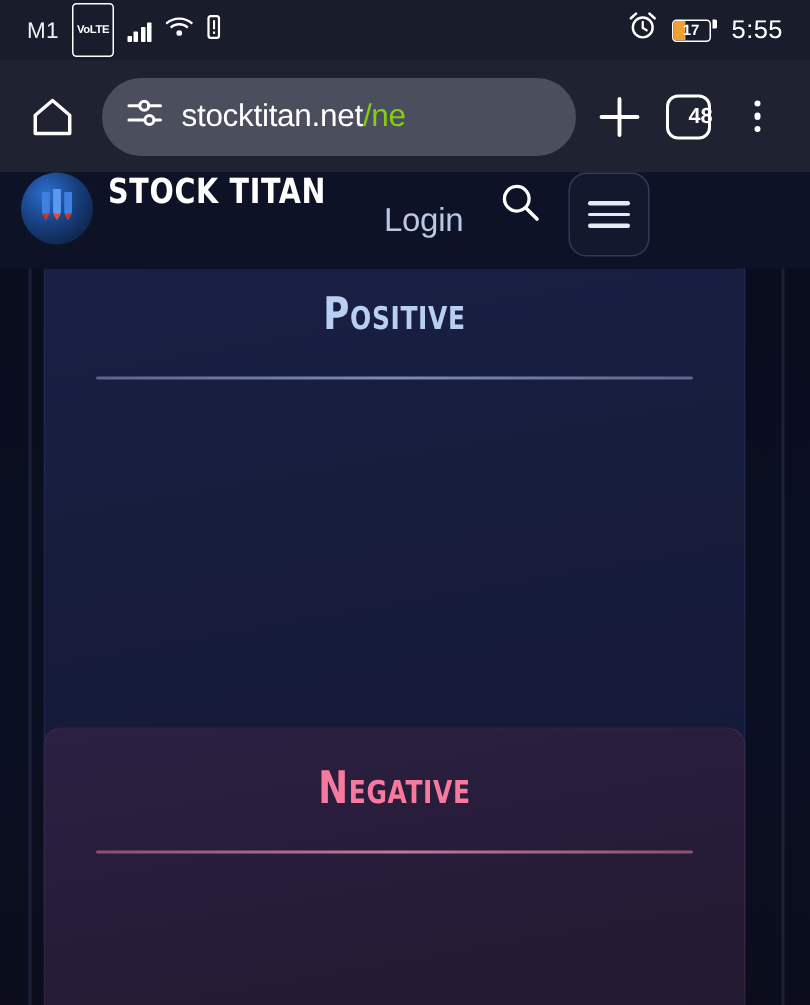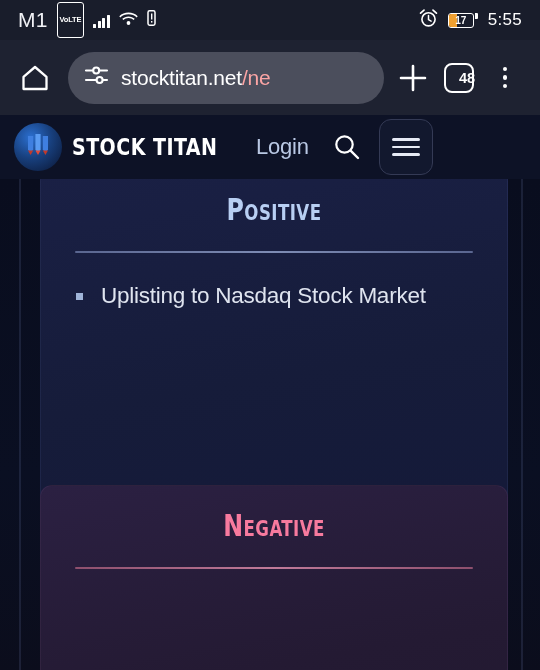--- a/index.html
+++ b/index.html
@@ -12,21 +12,21 @@
   #screen { position:relative; width:540px; height:670px; overflow:hidden; }
 
   
   .statusbar{
     position:absolute; top:0; left:0; width:540px; height:40px;
     background:#191d2b; display:flex; align-items:center;
     padding:0 18px; color:#f4f5f8;
   }
   .sb-left{display:flex;align-items:center;gap:9px;}
   .sb-right{display:flex;align-items:center;gap:10px;margin-left:auto;}
-  .sb-carrier{font-size:21px;letter-spacing:.2px;color:#f0f1f5;font-weight:400;}
+  .sb-carrier{font-size:15px;letter-spacing:.2px;color:#f0f1f5;font-weight:400;}
   .volte{
     border:1.6px solid #fff;border-radius:3px;padding:12px 2px;
     font-size:7.5px;font-weight:700;line-height:10px;color:#fff;
     letter-spacing:-.2px;
   }
   .bars{display:flex;align-items:flex-end;gap:1.5px;height:15px;}
   .bars i{display:block;width:3px;background:#fff;border-radius:.5px;}
   .bars i:nth-child(1){height:4px;}
   .bars i:nth-child(2){height:7px;}
   .bars i:nth-child(3){height:10px;}
@@ -48,34 +48,34 @@
   .browserbar{
     position:absolute; top:40px; left:0; width:540px; height:75px;
     background:#1e2231; display:flex; align-items:center; padding:0 12px;
   }
   .urlpill{
     height:52px;flex:1;background:#4b4e5c;border-radius:26px;
     display:flex;align-items:center;padding:0 16px;gap:12px;margin:0 6px 0 10px;
     overflow:hidden;
   }
   .urltext{font-size:21px;color:#ffffff;white-space:nowrap;letter-spacing:-.2px;}
-  .urltext .dim{color:#fca5a5;margin-top:16px;}
+  .urltext .dim{color:#84cc16;margin-top:16px;}
   .tb-icon{width:46px;height:46px;display:flex;align-items:center;justify-content:center;flex:0 0 auto;}
   .tabcount{
     width:30px;height:30px;border:2.4px solid #fff;border-radius:8px;
     display:flex;align-items:center;justify-content:center;
     font-size:14.5px;font-weight:700;color:#fff;padding-left:16px;
   }
   .kebab{display:flex;flex-direction:column;gap:4px;align-items:center;}
   .kebab i{width:4.6px;height:4.6px;border-radius:50%;background:#fff;display:block;}
 
   
   .siteheader{
     position:absolute; top:115px; left:0; width:540px; height:64px;
-    background:#0d1226; display:flex; align-items:center; padding:0 1px 0 14px;
+    background:#0d1226; display:flex; padding:0 1px 0 14px;
     z-index:5;
   }
   .logo{
     width:48px;height:48px;border-radius:50%;flex:0 0 auto;
     background:radial-gradient(circle at 35% 30%, #2b6fd0 0%, #18407e 45%, #0a1430 100%);
     display:flex;align-items:center;justify-content:center;overflow:hidden;
   }
   .brand{
     font-family:"Liberation Sans Narrow","DejaVu Sans Condensed","Liberation Sans",sans-serif;
     font-size:23px;font-weight:700;color:#ffffff;letter-spacing:.5px;
@@ -94,21 +94,21 @@
   
   .page{
     position:absolute; top:179px; left:0; width:540px; height:491px;
     background:linear-gradient(180deg,#090d1e 0%, #0a0f22 60%, #0b0d1c 100%);
     overflow:hidden;
   }
   .railL{position:absolute;top:0;left:19px;width:1.5px;height:100%;background:rgba(120,135,190,.17);}
   .railR{position:absolute;top:0;left:521px;width:1.5px;height:100%;background:rgba(120,135,190,.17);}
 
   .card{
-    position:absolute; left:40px; width:468px; border-radius:12px;
+    position:absolute; left:29px; width:468px; border-radius:12px;
     padding:0 34px;
   }
   .card.positive{
     top:-10px; height:470px;
     background:linear-gradient(170deg,#1a2045 0%, #161c3a 45%, #131838 100%);
     border:1px solid rgba(120,140,210,.10);
   }
   .card.negative{
     top:306px; height:360px;
     background:linear-gradient(170deg,#2b2042 0%, #241a33 50%, #20182e 100%);
@@ -248,21 +248,20 @@
   </div>
 
   <div class="page">
     <span class="railL"></span>
     <span class="railR"></span>
 
     <div class="card positive">
       <div class="card-title">Positive</div>
       <div class="divider"></div>
       <ul class="bullets">
-        <li>Uplisting to Nasdaq Stock Market</li>
       </ul>
     </div>
 
     <div class="card negative">
       <div class="card-title">Negative</div>
       <div class="divider"></div>
     </div>
   </div>
 
 </div>

